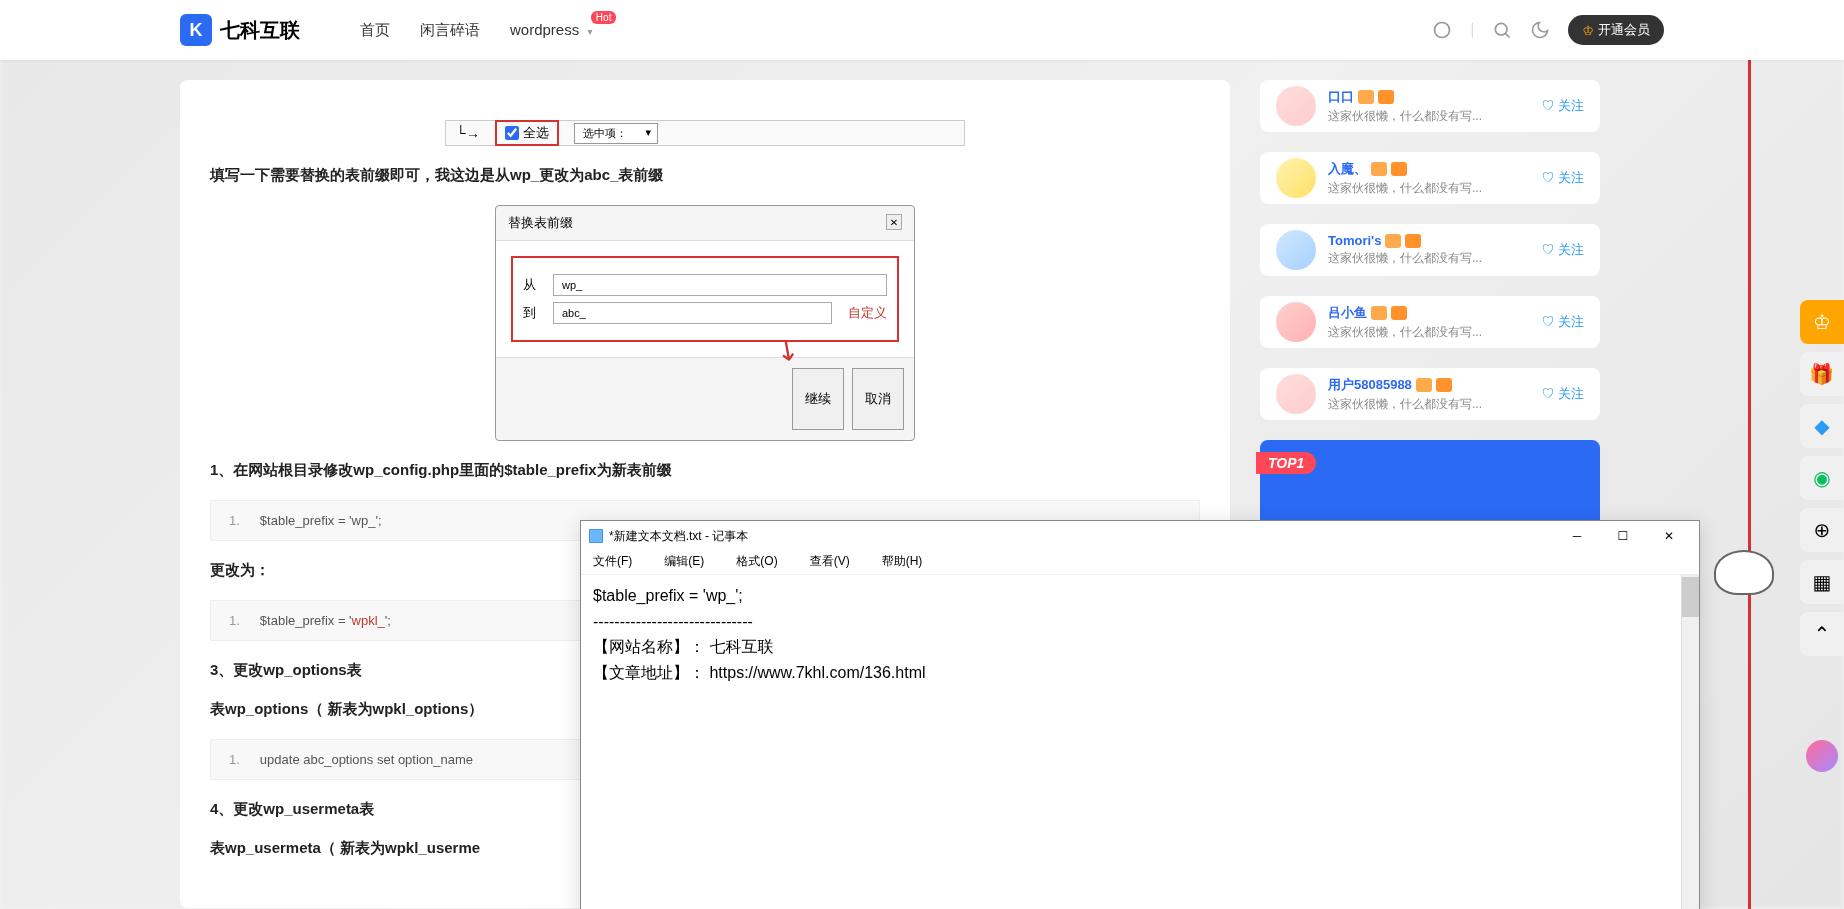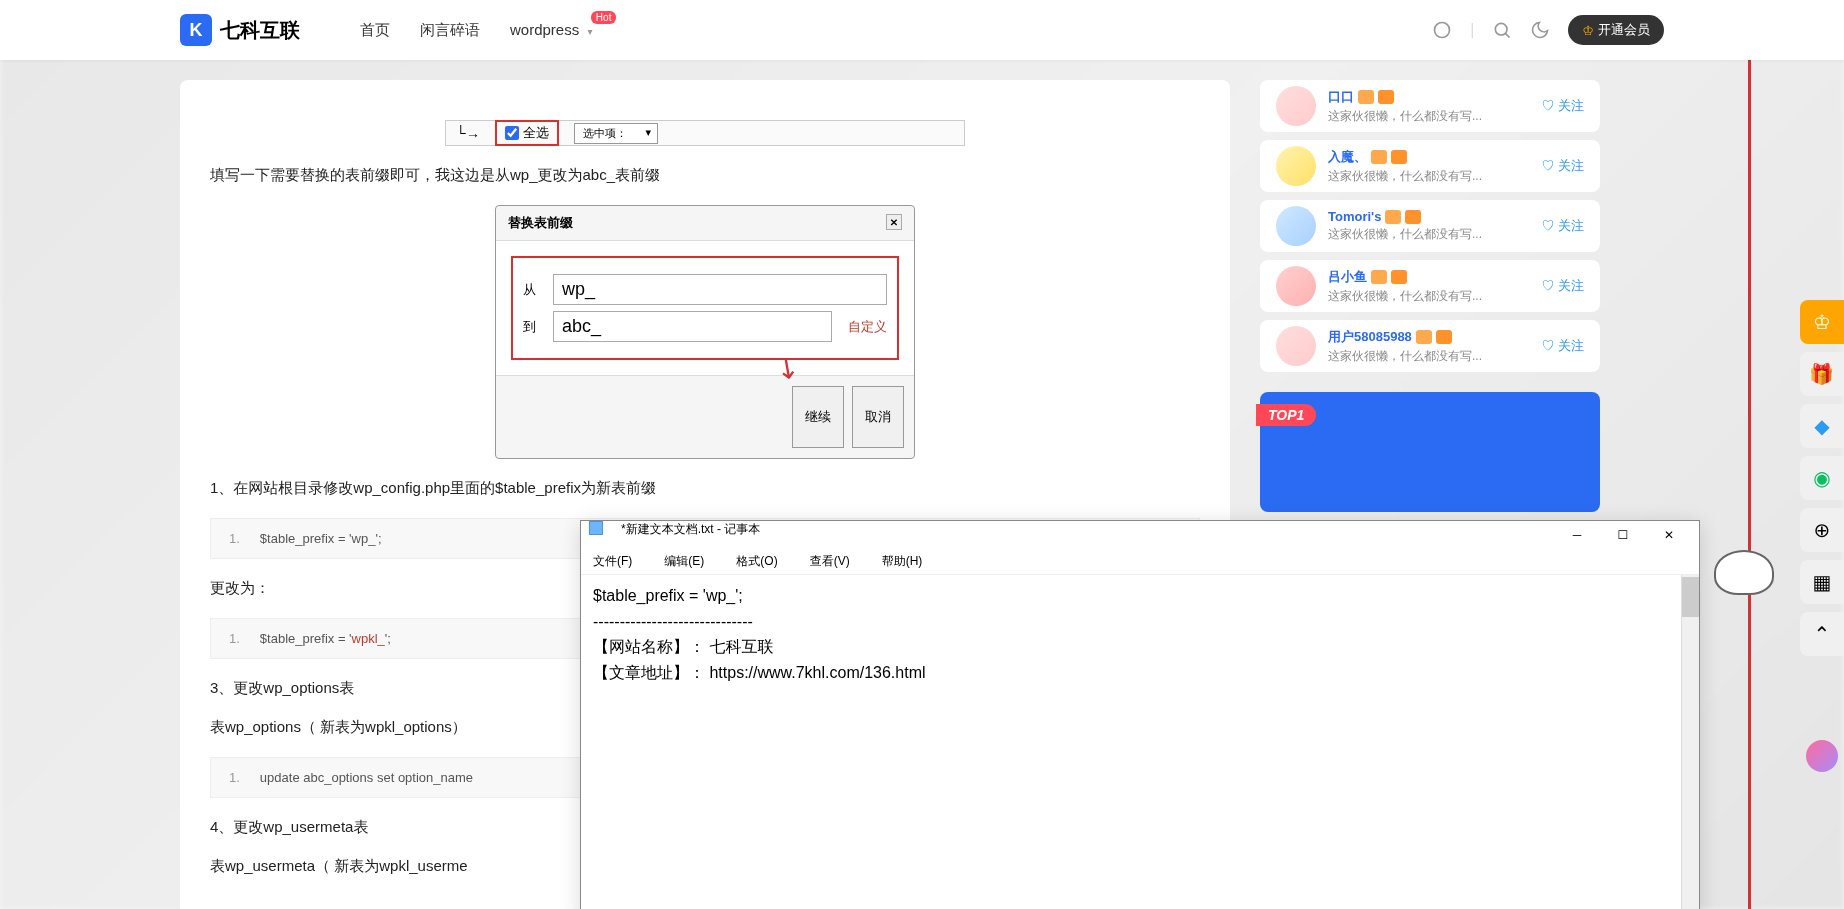--- a/index.html
+++ b/index.html
@@ -16,39 +16,39 @@
 .vip-btn{background:#333;color:#fff;border-radius:16px;padding:6px 14px;font-size:13px;display:flex;align-items:center;gap:4px;cursor:pointer}
 .crown{color:#ffa502}
 .main{display:flex;padding:80px 180px 0;gap:30px;position:relative;z-index:1}
 .article{flex:1;background:#fff;border-radius:8px;padding:30px;max-width:1050px}
 .img-block{border:1px solid #ccc;margin:10px auto;background:#fafafa}
 .img1{width:520px;height:26px;display:flex;align-items:center;padding:0 10px;gap:15px}
 .arrow-up{font-size:14px}
 .checkbox-wrap{border:2px solid #d63031;padding:2px 8px;display:flex;align-items:center;gap:4px;font-size:13px}
 .chk{width:14px;height:14px;accent-color:#2b6af3}
 .select-box{border:1px solid #999;padding:2px 30px 2px 8px;font-size:11px;background:#fff;position:relative}
-.para{font-size:15px;font-weight:400;margin:20px 0;color:#222}
+.para{font-size:15px;font-weight:700;margin:20px 0;color:#222}
 .dialog{border:1px solid #999;width:420px;margin:0 auto;background:#f5f5f5;border-radius:4px}
-.dialog-head{padding:8px 12px;display:flex;justify-content:space-between;border-bottom:1px solid #ddd;font-size:13px;font-weight:700}
+.dialog-head{padding:8px 12px;display:flex;justify-content:space-between;border-bottom:1px solid #ddd;font-size:13px;font-weight:400}
 .close-x{border:1px solid #aaa;width:16px;height:16px;display:flex;align-items:center;justify-content:center;font-size:10px;background:#eee;cursor:pointer}
 .dialog-body{padding:15px;background:#fff}
 .form-wrap{border:2px solid #d63031;padding:10px}
 .form-row{display:flex;align-items:center;gap:10px;margin:6px 0}
 .form-label{width:20px;font-size:13px}
-.form-input{flex:1;border:1px solid #aaa;padding:4px 8px;font-size:18px}
+.form-input{flex:1;border:1px solid #aaa;padding:4px 8px;font-size:11px}
 .custom-txt{color:#c0392b;margin-left:6px;font-size:13px}
 .dialog-foot{padding:10px;display:flex;justify-content:flex-end;gap:8px;border-top:1px solid #ddd;position:relative}
 .dlg-btn{border:1px solid #999;background:#f0f0f0;padding:21px 12px;font-size:13px;cursor:pointer}
 .red-arrow{position:absolute;left:280px;top:-25px;color:#d63031;font-size:28px;transform:rotate(35deg)}
 .code-block{background:#f8f8f8;border:1px solid #eee;padding:12px 18px;margin:12px 0;display:flex;align-items:center;gap:20px;font-family:monospace;font-size:13px}
 .code-num{color:#999}
 .code-text{color:#555}
 .code-hl{color:#c0392b}
 .sidebar{width:340px}
-.user-card{background:#fff;border-radius:8px;padding:6px 16px;margin-bottom:8px;display:flex;align-items:center;gap:12px}
+.user-card{background:#fff;border-radius:8px;padding:6px 16px;margin-bottom:20px;display:flex;align-items:center;gap:12px}
 .avatar{width:40px;height:40px;border-radius:50%;background:linear-gradient(135deg,#ffd8d8,#ffe8e8);flex-shrink:0}
 .av1{background:linear-gradient(135deg,#ffdddd,#ffcccc)}
 .av2{background:linear-gradient(135deg,#fff3b0,#ffe066)}
 .av3{background:linear-gradient(135deg,#d0e8ff,#a8d0ff)}
 .av4{background:linear-gradient(135deg,#ffd0d0,#ffb0b0)}
 .user-info{flex:1}
 .user-name{font-size:13px;font-weight:600;display:flex;align-items:center;gap:4px}
 .name-txt{color:#2b6af3}
 .badge{display:inline-block;width:16px;height:14px;background:#ffa94d;border-radius:3px}
 .badge2{background:#ff922b}
@@ -56,21 +56,21 @@
 .follow{color:#2b9cf3;font-size:13px;cursor:pointer}
 .top-banner{background:#2b6af3;border-radius:8px;height:120px;position:relative;margin-top:20px}
 .top-label{position:absolute;top:12px;left:-4px;background:#ff4757;color:#fff;font-style:italic;font-weight:bold;padding:3px 12px;font-size:14px;border-radius:0 12px 12px 0}
 .float-bar{position:fixed;right:0;top:300px;display:flex;flex-direction:column;gap:8px;z-index:50}
 .float-btn{width:44px;height:44px;background:#f0f0f0;border-radius:8px 0 0 8px;display:flex;align-items:center;justify-content:center;cursor:pointer;font-size:20px}
 .fb-crown{background:#ffa502;color:#fff}
 .fb-gift{color:#ff4757}
 .fb-qq{color:#2b9cf3}
 .fb-wx{color:#07c160}
 .notepad{position:fixed;left:580px;top:520px;width:1120px;height:400px;background:#fff;border:1px solid #888;z-index:200;box-shadow:0 4px 20px rgba(0,0,0,0.15)}
-.np-title{height:30px;display:flex;padding:0 8px;font-size:12px;gap:18px}
+.np-title{height:30px;display:flex;align-items:center;padding:0 8px;font-size:12px;gap:6px}
 .np-icon{width:14px;height:14px;background:#6ab7ff;border:1px solid #4a97df}
 .np-ctrls{margin-left:auto;display:flex;gap:2px}
 .np-ctrl{width:44px;height:28px;display:flex;align-items:center;justify-content:center;cursor:pointer;font-size:12px}
 .np-menu{height:24px;display:flex;gap:20px;padding:0 6px;font-size:12px;border-bottom:1px solid #eee}
 .np-menu-item{padding:2px 6px;cursor:pointer}
 .np-body{padding:8px 12px;font-family:"Microsoft YaHei",monospace;font-size:16px;line-height:1.6;position:relative;height:calc(100% - 54px)}
 .np-scroll{position:absolute;right:0;top:0;bottom:0;width:18px;background:#f0f0f0;border-left:1px solid #ddd}
 .np-scroll-thumb{width:100%;height:40px;background:#ccc;margin-top:2px}
 .red-line{position:fixed;left:1748px;top:0;width:3px;height:100%;background:#d63031;z-index:40}
 .mascot{position:fixed;right:60px;top:550px;width:70px;height:80px;z-index:45}

